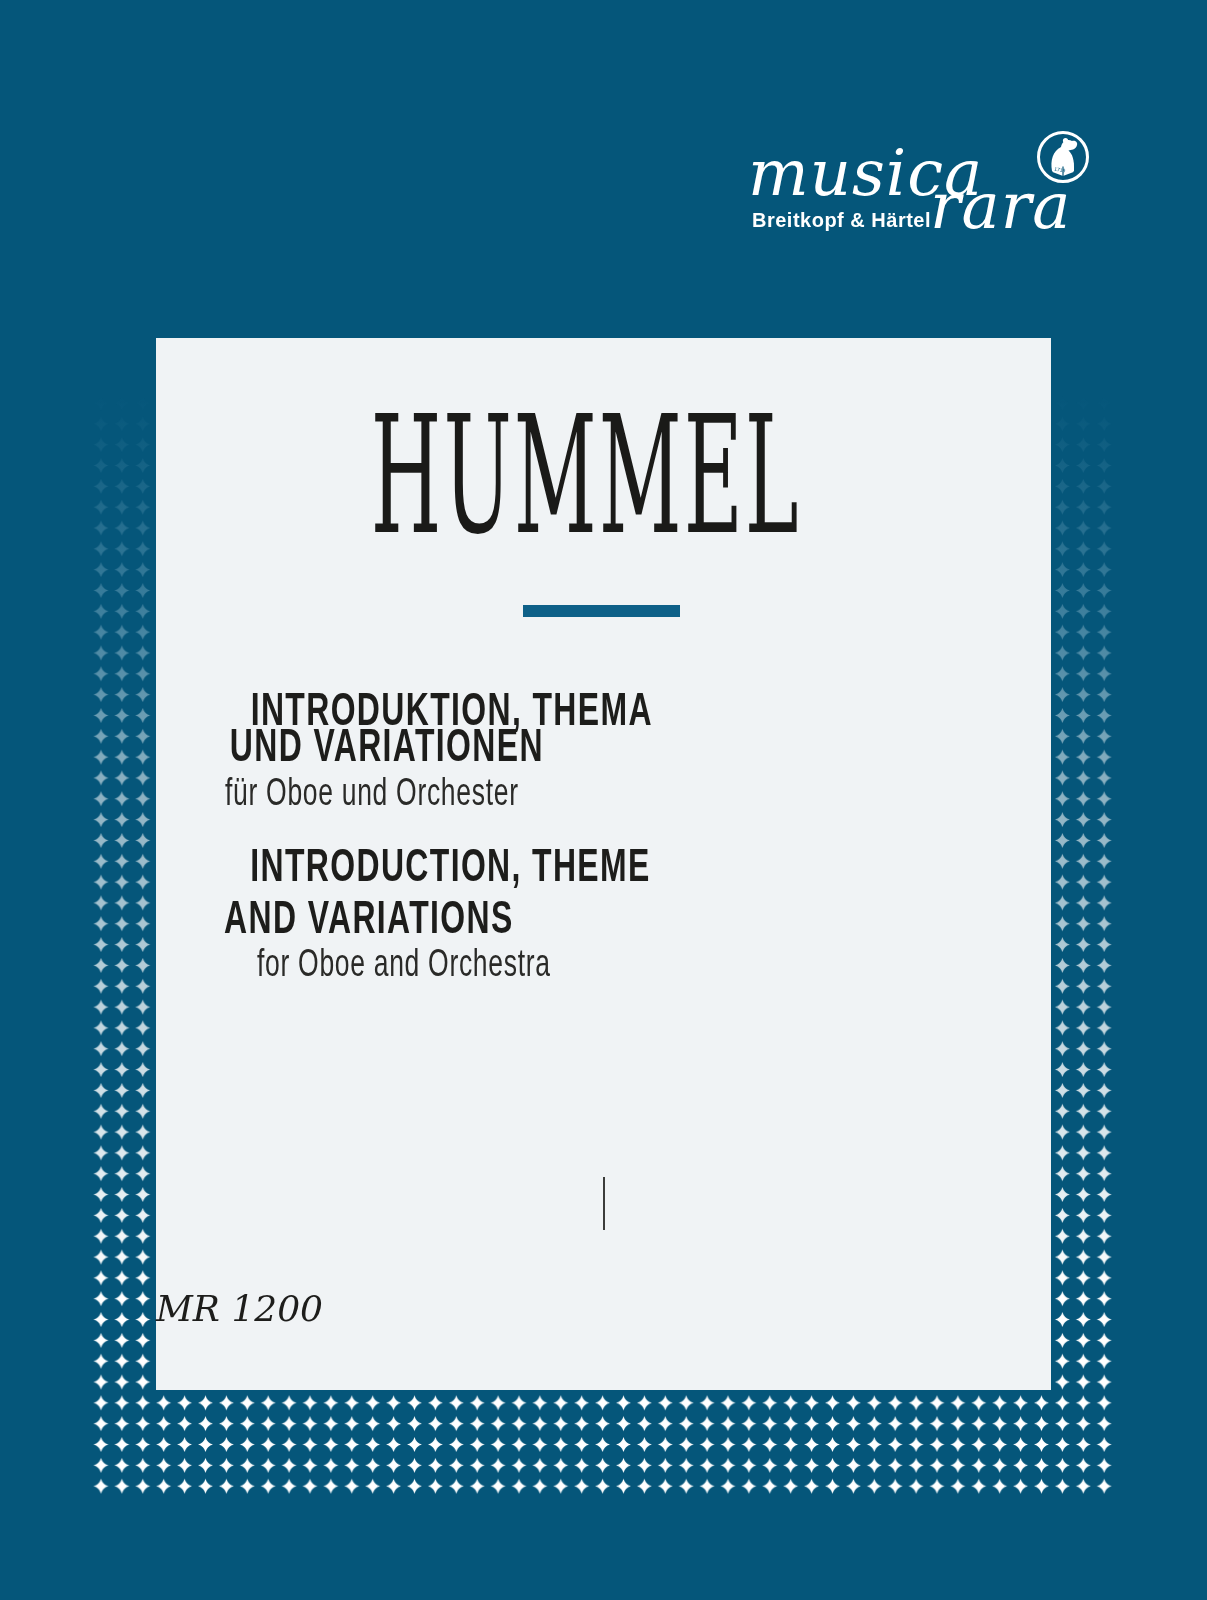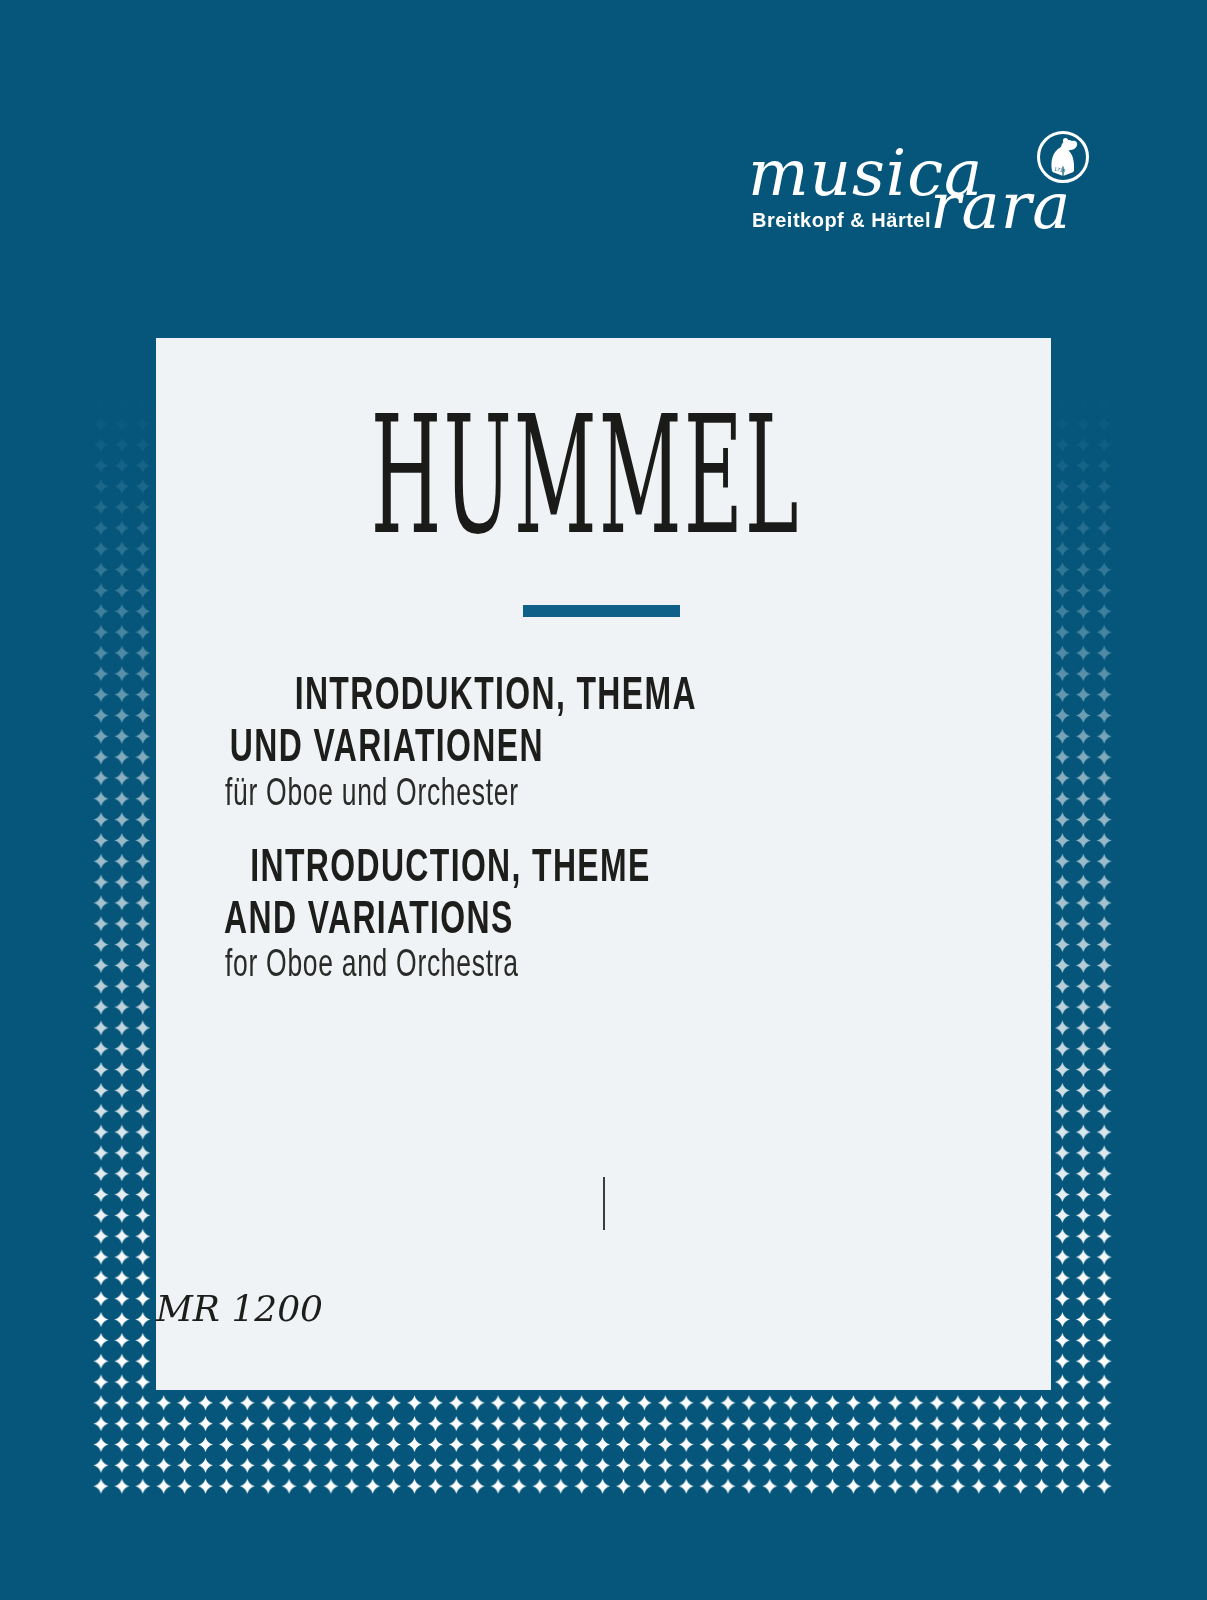--- a/index.html
+++ b/index.html
@@ -37,25 +37,25 @@
   }
   .center-line {
     position:absolute; left:0; right:0; text-align:left;
     line-height:1; color:#1d1d1b; white-space:nowrap;
   }
   .cond { display:inline-block; transform:scaleX(0.68); transform-origin:50% 50%; }
   .composer { top:57px; font-family:"DejaVu Serif", serif; font-size:162px; color:#1a1a18; letter-spacing:4px; }
   .composer .cond { transform:scaleX(0.5); }
   .accent-bar { position:absolute; left:367px; top:267px; width:157px; height:12px; background:#0e6088; }
   .t-bold  { font-size:47px; font-weight:bold; letter-spacing:2px; color:#1d1d1b; }
-  .de1 { top:331px;margin-left:44px; } .de2 { top:383px; }
+  .de1 { top:347px; } .de2 { top:383px; }
   .t-light { font-size:39px; font-weight:400; letter-spacing:1px; color:#2a2a28; }
   .de-sub { top:434px; }
   .en1 { top:503px; } .en2 { top:555px; }
-  .en-sub { top:605px; }
+  .en-sub { top:605px;margin-left:32px; }
   .opus { top:674px; }
   .edition { top:781px; }
   .vline { position:absolute; left:447px; top:839px; width:2px; height:53px; background:#3c3c3a; }
   .catalog { top:953px; font-family:"DejaVu Serif", serif; font-style:italic; font-size:36px; color:#1d1d1b; }
 </style>
 </head>
 <body>
 
 <div class="page">
 

